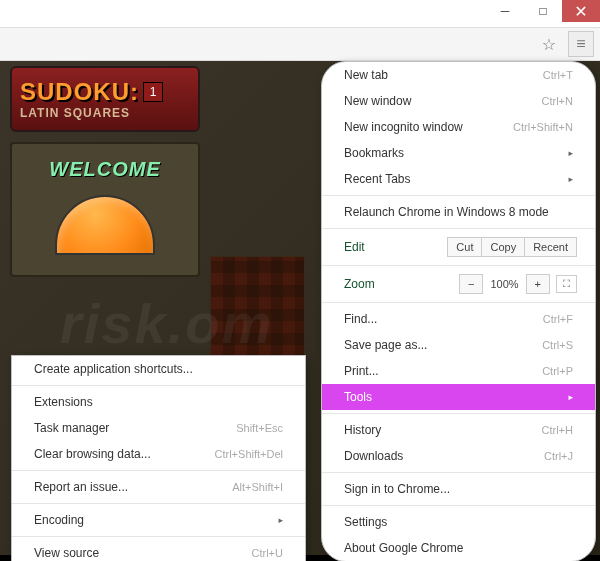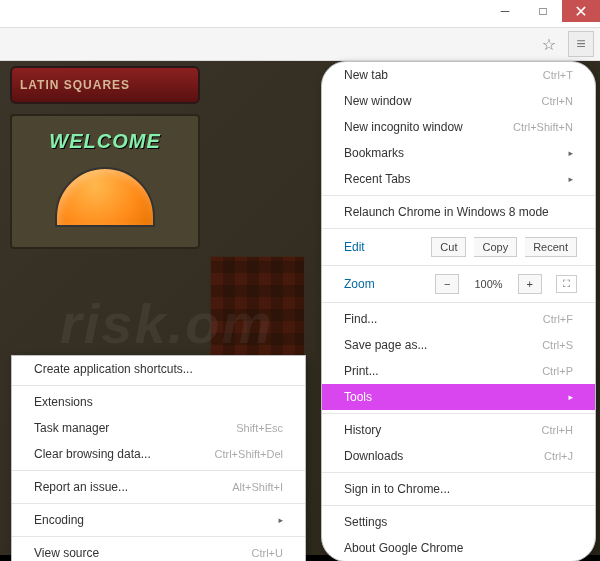--- a/index.html
+++ b/index.html
@@ -34,22 +34,22 @@
 .menu-main { top: 61px; right: 4px; width: 275px; border-radius: 25px; }
 .menu-sub { top: 355px; left: 11px; width: 295px; z-index: 20; }
 .menu-item { display: flex; justify-content: space-between; align-items: center; padding: 5px 22px 5px 22px; cursor: pointer; color: #333; height: 26px; }
 .menu-item.highlight { background: #d946ef; color: #fff; }
 .menu-item .shortcut { color: #aaa; font-size: 11px; }
 .menu-sep { height: 1px; background: #e5e5e5; margin: 3px 0; }
 .submenu-arrow { font-size: 9px; color: #666; }
 .menu-item.highlight .submenu-arrow { color: #fff; }
 
 .menu-row { display: flex; justify-content: space-between; align-items: center; padding: 3px 18px 3px 22px; height: 30px; }
-.row-label { color: #0369a1; font-size: 12px; }
-.btn-grp { display: flex; gap: 8px; }
+.row-label { color: #14532d; font-size: 12px; }
+.btn-grp { display: flex; gap: 0; }
 .mini-btn { border: 1px solid #ccc; padding: 3px 8px; font-size: 11px; background: #f8f8f8; cursor: pointer; color: #444; }
 .mini-btn + .mini-btn { border-left: none; }
 .zoom-pct { padding: 3px 7px; font-size: 11px; color: #444; }
 .fullscreen-btn { border: 1px solid #ccc; padding: 2px 6px; margin-left: 6px; font-size: 10px; cursor: pointer; color: #666; }
 
 .bottom-bar { position: absolute; bottom: 0; left: 0; right: 0; height: 6px; background: #000; }
 </style>
 </head>
 <body>
 
@@ -60,20 +60,26 @@
 </div>
 
 <div class="toolbar">
   <div class="toolbar-icon">☆</div>
   <div class="toolbar-icon hamburger">≡</div>
 </div>
 
 <div class="content">
   <div class="game-panel">
     <div class="game-logo">
+      <div style="display:flex;align-items:center;">
+        <span class="logo-main">SUDOKU:</span>
+        <span class="logo-tiles">
+          <span class="logo-tile">1</span>
+        </span>
+      </div>
       <div class="logo-sub">LATIN SQUARES</div>
     </div>
     <div class="game-body">
       <div class="welcome">WELCOME</div>
       <div class="orange-btn"></div>
     </div>
   </div>
   <div class="grid-mini"></div>
   <div class="watermark">risk.om</div>
 </div>

